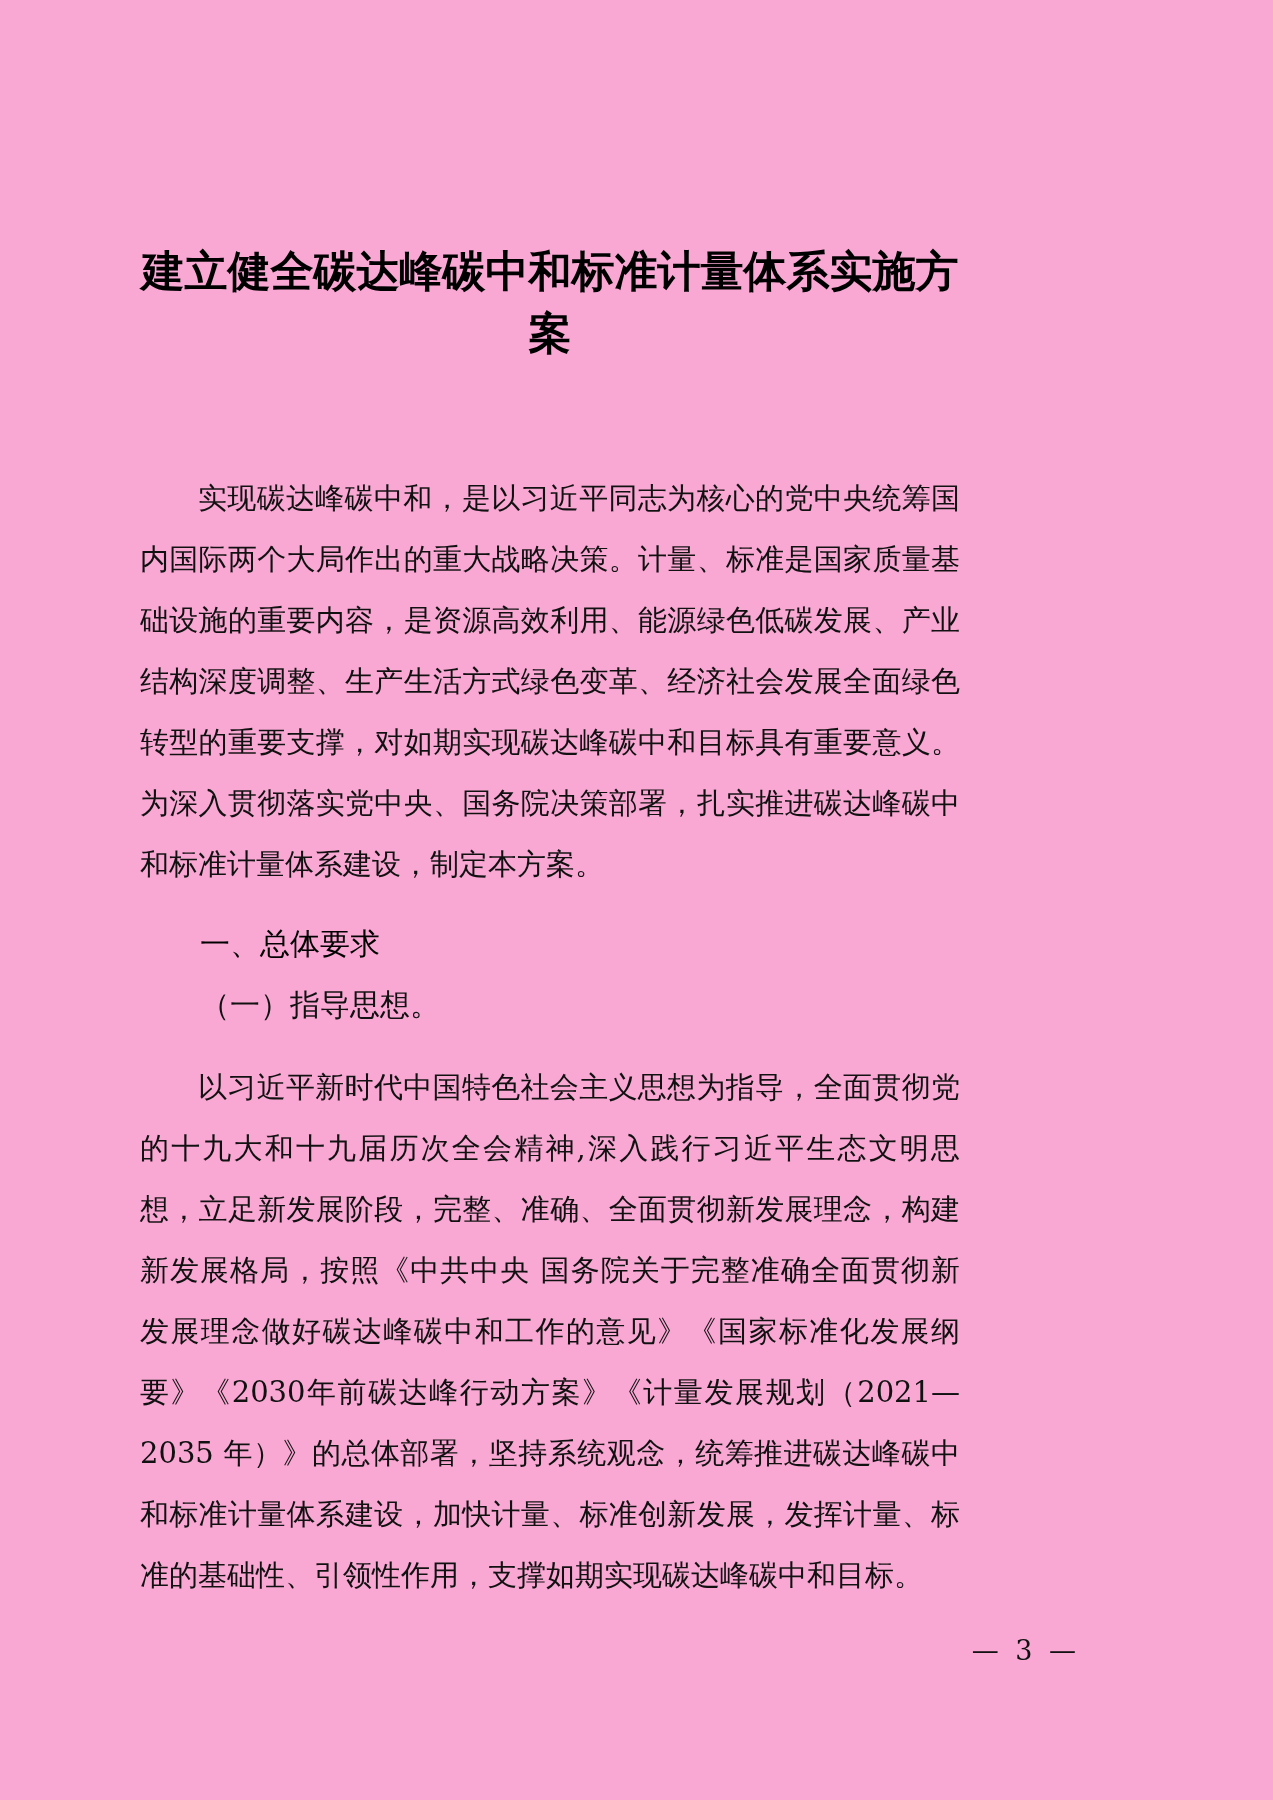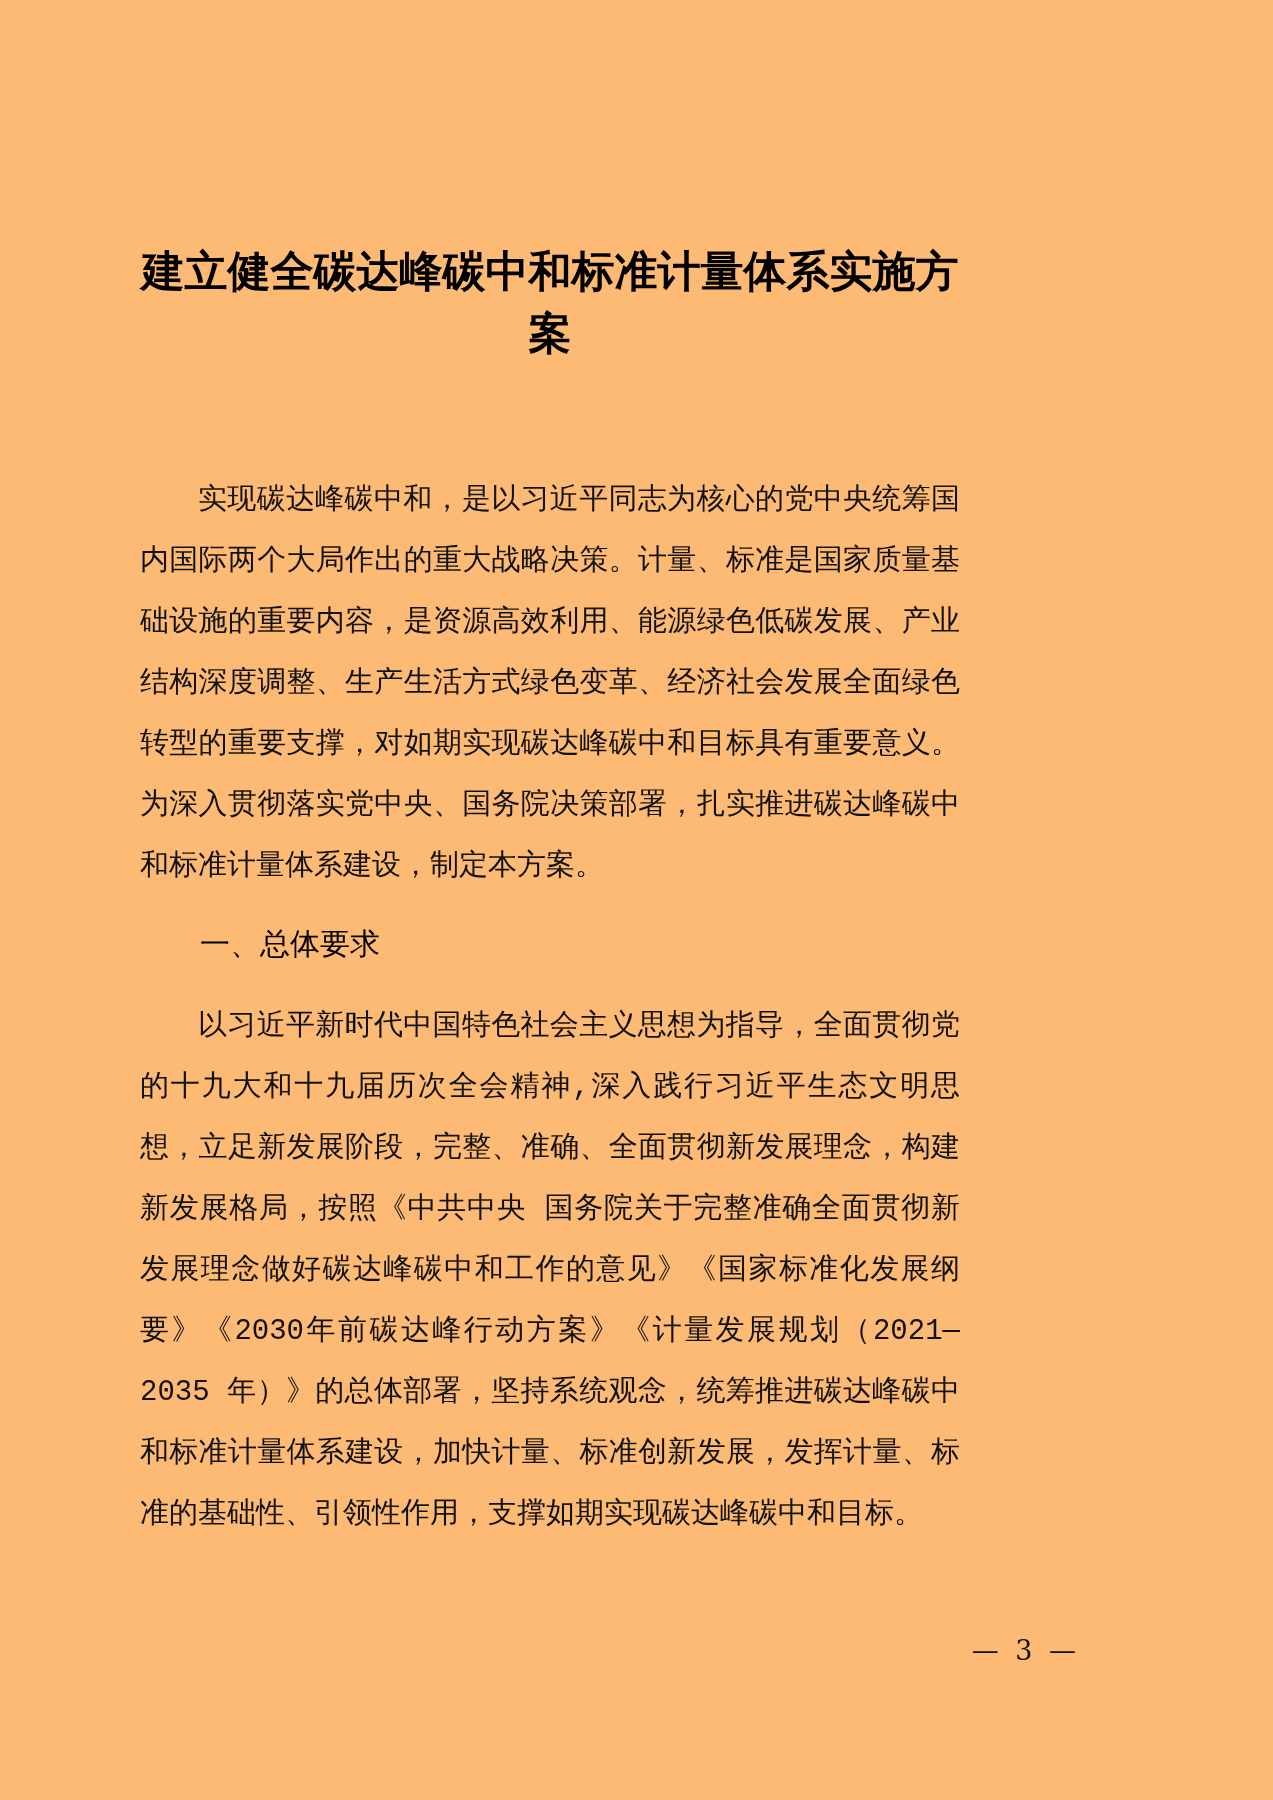--- a/index.html
+++ b/index.html
@@ -5,21 +5,21 @@
   html, body {
     margin: 0;
     padding: 0;
     background: #e8e8e8;
   }
   .page {
     position: relative;
     width: 1273px;
     height: 1800px;
     margin: 0 auto;
-    background: #fdba74;
+    background: #f9a8d4;
     color: #111111;
     overflow: hidden;
     font-family: "DejaVu Serif", "Liberation Serif", serif;
   }
   .content {
     position: absolute;
     left: 140px;
     top: 0;
     width: 820px;
   }
@@ -53,21 +53,20 @@
   }
   .subheading {
     margin: 0;
     font-size: 30px;
     line-height: 61px;
     text-indent: 2em;
     color: #111111;
   }
   .para-2 {
     margin-top: 22px;
-    font-family: Liberation Mono, monospace;
   }
   .subheading-2 {
     margin-top: 6px;
   }
   .page-number {
     position: absolute;
     top: 1636px;
     right: 193px;
     font-size: 27px;
     line-height: 30px;
@@ -80,19 +79,20 @@
 <body>
 
 <div class="page">
   <div class="content">
     <h1 class="doc-title">建立健全碳达峰碳中和标准计量体系实施方案</h1>
 
     <p class="para">实现碳达峰碳中和，是以习近平同志为核心的党中央统筹国内国际两个大局作出的重大战略决策。计量、标准是国家质量基础设施的重要内容，是资源高效利用、能源绿色低碳发展、产业结构深度调整、生产生活方式绿色变革、经济社会发展全面绿色转型的重要支撑，对如期实现碳达峰碳中和目标具有重要意义。为深入贯彻落实党中央、国务院决策部署，扎实推进碳达峰碳中和标准计量体系建设，制定本方案。</p>
 
     <h2 class="heading">一、总体要求</h2>
 
+    <p class="subheading">（一）指导思想。</p>
 
     <p class="para para-2">以习近平新时代中国特色社会主义思想为指导，全面贯彻党的十九大和十九届历次全会精神,深入践行习近平生态文明思想，立足新发展阶段，完整、准确、全面贯彻新发展理念，构建新发展格局，按照《中共中央 国务院关于完整准确全面贯彻新发展理念做好碳达峰碳中和工作的意见》《国家标准化发展纲要》《2030年前碳达峰行动方案》《计量发展规划（2021—2035 年）》的总体部署，坚持系统观念，统筹推进碳达峰碳中和标准计量体系建设，加快计量、标准创新发展，发挥计量、标准的基础性、引领性作用，支撑如期实现碳达峰碳中和目标。</p>
 
   </div>
 
   <div class="page-number">— 3 —</div>
 </div>
 
 </body></html>

